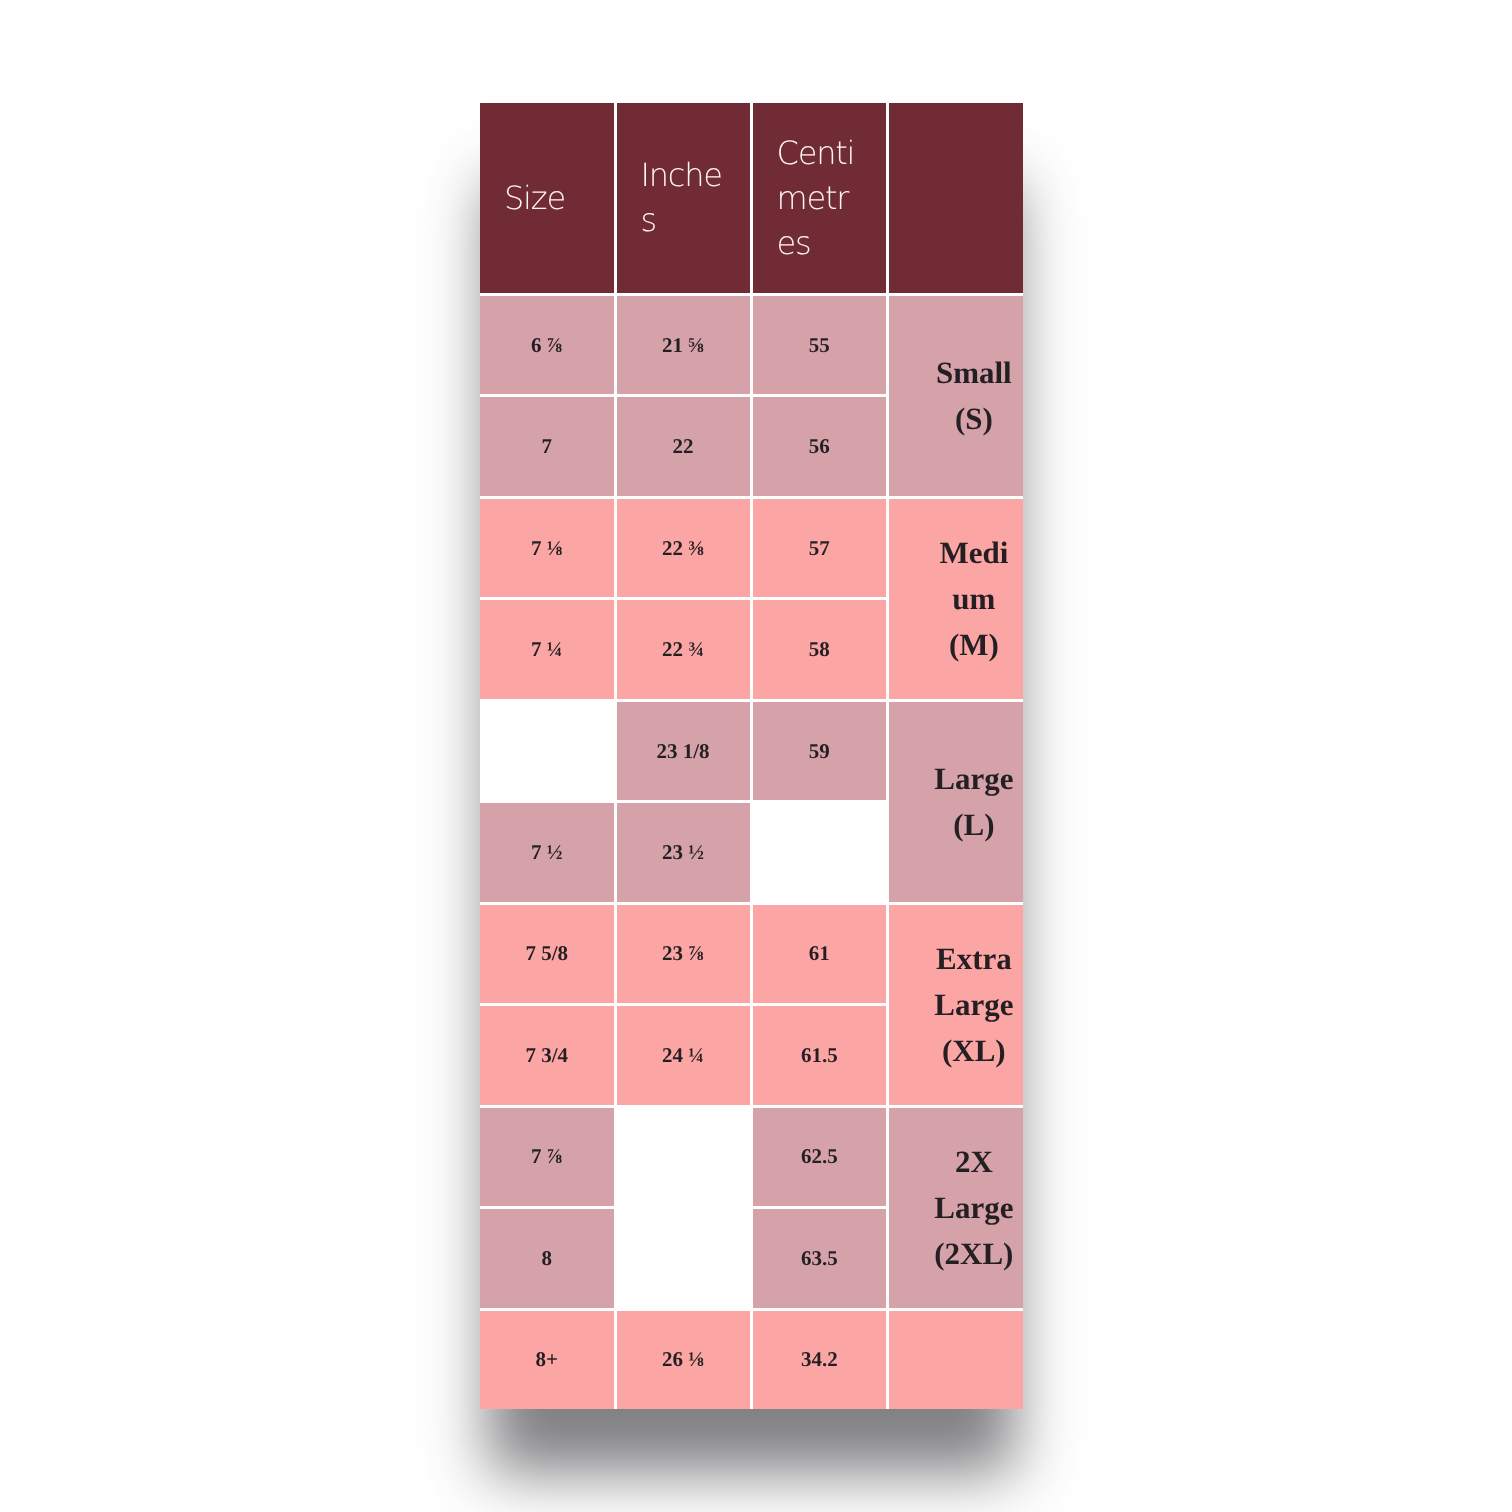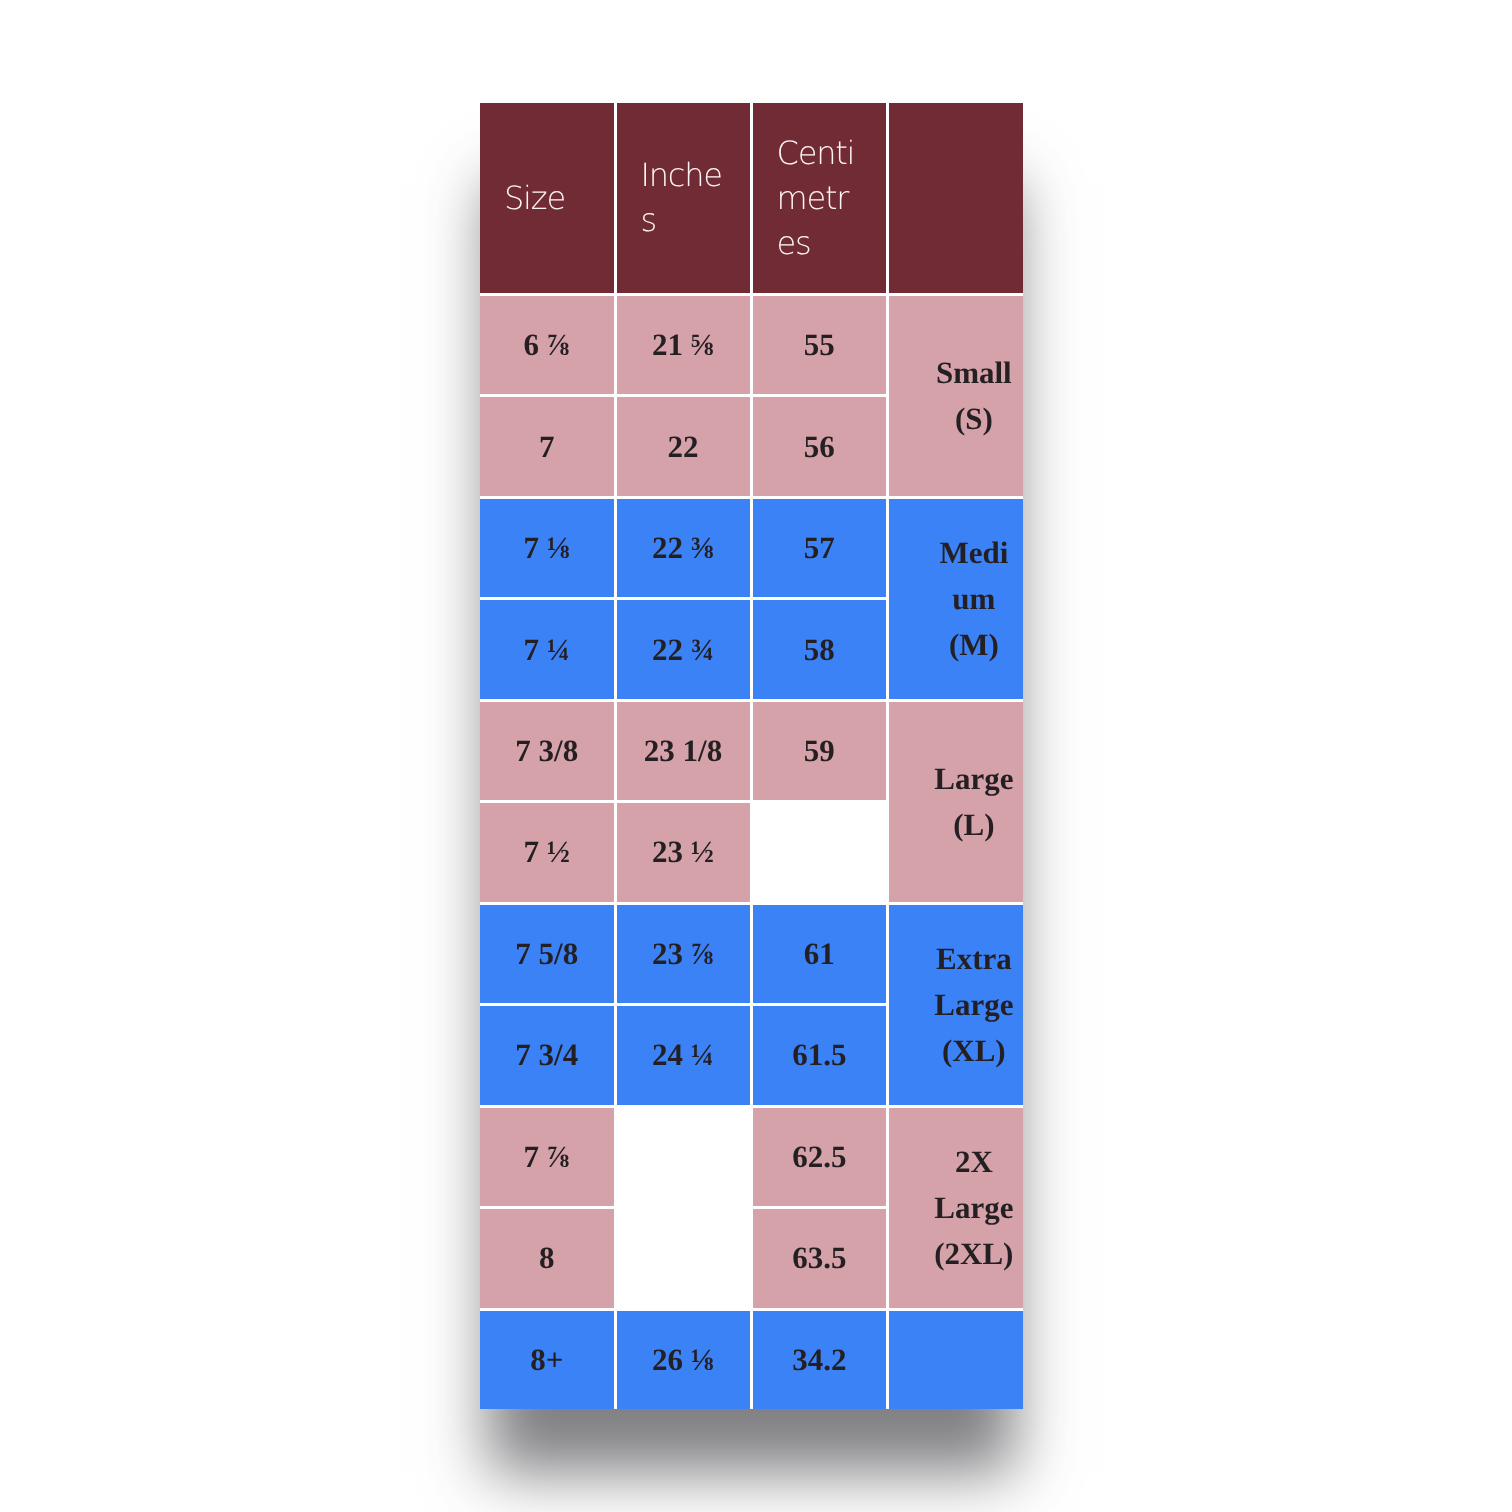--- a/index.html
+++ b/index.html
@@ -22,27 +22,27 @@
   .cell{box-sizing:border-box;border-left:3px solid #ffffff;border-top:3px solid #ffffff;
         display:flex;align-items:center;justify-content:center;overflow:hidden;}
   .cell.c0{border-left:0;}
   .hdr-cell{border-top:0;background:#702B35;align-items:center;justify-content:flex-start;}
   .hdr-label{display:block;width:85px;margin-left:24px;color:#FDF5F5;transform:translateZ(0);
         font-family:"DejaVu Sans",sans-serif;font-weight:300;
         font-size:32px;letter-spacing:-1.2px;line-height:45px;text-align:left;
         overflow-wrap:anywhere;}
 
   .data-cell{font-family:"Liberation Serif",serif;font-weight:700;
-        font-size:31px;color:#241F22;}
+        font-size:21px;color:#241F22;}
   .data-cell > span{display:block;transform:translateZ(0);}
   .group-cell{font-family:"Liberation Serif",serif;font-weight:700;
         font-size:31px;color:#241F22;line-height:46px;text-align:center;padding-left:36px;}
   .group-label{display:block;width:82px;overflow-wrap:anywhere;transform:translateZ(0);}
   .shade-dark{background:#D5A2A9;}
-  .shade-light{background:#3b82f6;}
+  .shade-light{background:#fca5a5;}
 </style>
 </head>
 <body>
 
 <div class="stage">
   <div class="card-shadow"></div>
   <div class="size-table">
     <div class="cell c0 hdr-cell">
         <span class="hdr-label">Size</span>
       </div>
@@ -89,23 +89,20 @@
         <span class="group-label">Medium (M)</span>
       </div>
     <div class="cell c0 data-cell shade-light" style="grid-column:1;grid-row:5">
         <span>7 ¼</span>
       </div>
     <div class="cell c1 data-cell shade-light" style="grid-column:2;grid-row:5">
         <span>22 ¾</span>
       </div>
     <div class="cell c2 data-cell shade-light" style="grid-column:3;grid-row:5">
         <span>58</span>
-      </div>
-    <div class="cell c0 data-cell shade-dark" style="grid-column:1;grid-row:6">
-        <span>7 3/8</span>
       </div>
     <div class="cell c1 data-cell shade-dark" style="grid-column:2;grid-row:6">
         <span>23 1/8</span>
       </div>
     <div class="cell c2 data-cell shade-dark" style="grid-column:3;grid-row:6">
         <span>59</span>
       </div>
     <div class="cell c3 group-cell shade-dark" style="grid-column:4;grid-row:6/span 2">
         <span class="group-label">Large (L)</span>
       </div>

